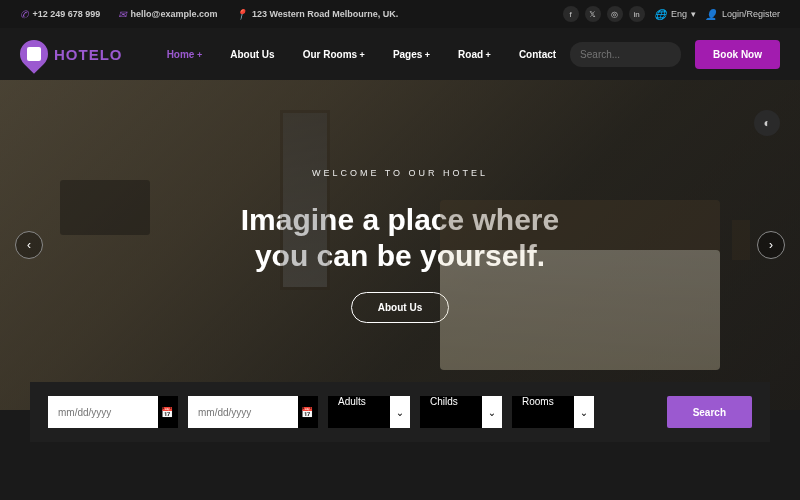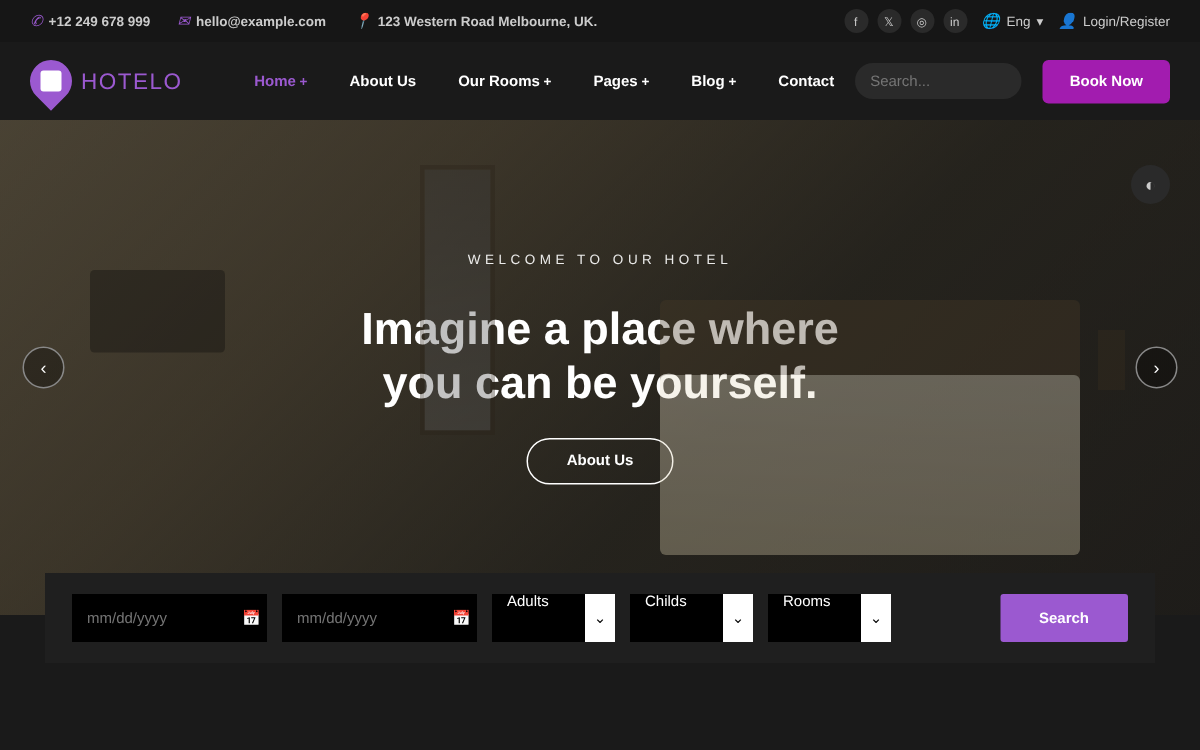--- a/index.html
+++ b/index.html
@@ -9,40 +9,40 @@
 .topbar-left span{display:flex;align-items:center;gap:4px}
 .topbar-right{display:flex;align-items:center;gap:10px}
 .social{display:flex;gap:6px}
 .social-icon{width:16px;height:16px;border-radius:50%;background:#2a2a2a;display:flex;align-items:center;justify-content:center;font-size:8px;color:#ccc;cursor:pointer}
 .lang,.login{display:flex;align-items:center;gap:4px;cursor:pointer}
 .ic{color:#9b59d0;font-size:10px}
 .navbar{background:#1a1a1a;height:52px;display:flex;align-items:center;padding:0 20px;gap:14px}
 .logo{display:flex;align-items:center;gap:6px}
 .logo-mark{width:28px;height:28px;background:#9b59d0;border-radius:50% 50% 50% 0;transform:rotate(-45deg);position:relative}
 .logo-mark::after{content:'';position:absolute;width:14px;height:14px;background:#fff;border-radius:2px;top:7px;left:7px;transform:rotate(45deg)}
-.logo-text{color:#9b59d0;font-weight:normal;font-size:15px;letter-spacing:1px}
+.logo-text{color:#9b59d0;font-weight:bold;font-size:15px;letter-spacing:1px}
 .nav-links{display:flex;gap:28px;margin-left:auto;font-size:10px;color:#fff;font-weight:600}
 .nav-links span{cursor:pointer;white-space:nowrap}
 .nav-links .active{color:#9b59d0}
 .plus{font-size:9px}
 .search-box{background:#2a2a2a;border-radius:12px;display:flex;align-items:center;padding:6px 10px;width:111px}
 .search-box input{background:none;border:none;color:#ccc;font-size:10px;outline:none;flex:1}
 .search-box .sic{color:#999;font-size:11px}
 .book-btn{background:#a21caf;color:#fff;border:none;padding:9px 18px;border-radius:4px;font-size:10px;font-weight:600;cursor:pointer}
 .hero{position:relative;height:330px;background:linear-gradient(rgba(20,20,20,0.55),rgba(20,20,20,0.55)),linear-gradient(135deg,#8a7a5a 0%,#6b5d42 30%,#3a3528 60%,#2a2620 100%);display:flex;flex-direction:column;align-items:center;justify-content:center;color:#fff;text-align:center}
 .hero-sub{font-size:9px;letter-spacing:3px;margin-bottom:24px;opacity:0.9}
 .hero-title{font-size:30px;font-weight:700;line-height:1.2;font-family:Georgia,serif;margin-bottom:18px}
 .about-btn{border:1.5px solid #fff;background:transparent;color:#fff;padding:9px 26px;border-radius:24px;font-size:10px;font-weight:600;cursor:pointer}
 .arrow{position:absolute;top:50%;transform:translateY(-50%);width:28px;height:28px;border:1px solid #888;border-radius:50%;display:flex;align-items:center;justify-content:center;color:#fff;cursor:pointer;font-size:12px;background:rgba(0,0,0,0.3)}
 .arrow.left{left:15px}
 .arrow.right{right:15px}
 .dark-toggle{position:absolute;top:30px;right:20px;width:26px;height:26px;background:#2a2a2a;border-radius:50%;display:flex;align-items:center;justify-content:center;cursor:pointer;color:#ccc;font-size:12px}
 .booking-bar{background:#1f1f1f;margin:0 30px;padding:14px 18px;display:flex;gap:10px;align-items:center;position:relative;top:-28px}
 .bb-field{display:flex;align-items:flex-start;height:32px}
-.bb-date{background:#000000;color:#888;border:none;padding:0 10px;font-size:10px;width:110px;height:32px}
+.bb-date{background:#ffffff;color:#888;border:none;padding:0 10px;font-size:10px;width:110px;height:32px}
 .bb-sel{background:#000;color:#fff;border:none;padding:0 10px;font-size:10px;width:62px;height:32px}
 .bb-car{width:20px;height:32px;background:#fff;color:#000;display:flex;align-items:center;justify-content:center;font-size:10px;cursor:pointer}
 .bb-search{background:#9b59d0;color:#fff;border:none;height:32px;padding:0 26px;font-size:10px;font-weight:600;cursor:pointer;margin-left:auto;border-radius:2px}
 .room-bg{position:absolute;inset:0;opacity:0.35;overflow:hidden}
 .bed{position:absolute;right:80px;bottom:40px;width:280px;height:120px;background:linear-gradient(#e8dfc8,#d4c8a8);border-radius:4px}
 .headboard{position:absolute;right:80px;bottom:150px;width:280px;height:60px;background:#4a3c28;border-radius:4px}
 .tv{position:absolute;left:60px;top:100px;width:90px;height:55px;background:#0a0a0a;border-radius:3px}
 .mirror{position:absolute;left:280px;top:30px;width:50px;height:180px;background:linear-gradient(#3a3a3a,#5a5a5a);border:3px solid #2a2218}
 .lamp{position:absolute;right:50px;bottom:150px;width:18px;height:40px;background:#3a2f1f}
 </style>
@@ -86,21 +86,21 @@
 <div class="navbar">
   <div class="logo">
     <div class="logo-mark"></div>
     <div class="logo-text">HOTELO</div>
   </div>
   <div class="nav-links">
     <span class="active"><b>Home</b><b class="plus"> +</b></span>
     <span>About Us</span>
     <span><b>Our Rooms</b><b class="plus"> +</b></span>
     <span><b>Pages</b><b class="plus"> +</b></span>
-    <span><b>Blog</b><b class="plus"> +</b></span>
+    <span><b>Road</b><b class="plus"> +</b></span>
     <span>Contact</span>
   </div>
   <div class="search-box">
     <input placeholder="Search..." style="">
     <span class="sic">⌕</span>
   </div>
   <button class="book-btn">Book Now</button>
 </div>
 
 <div class="hero">

